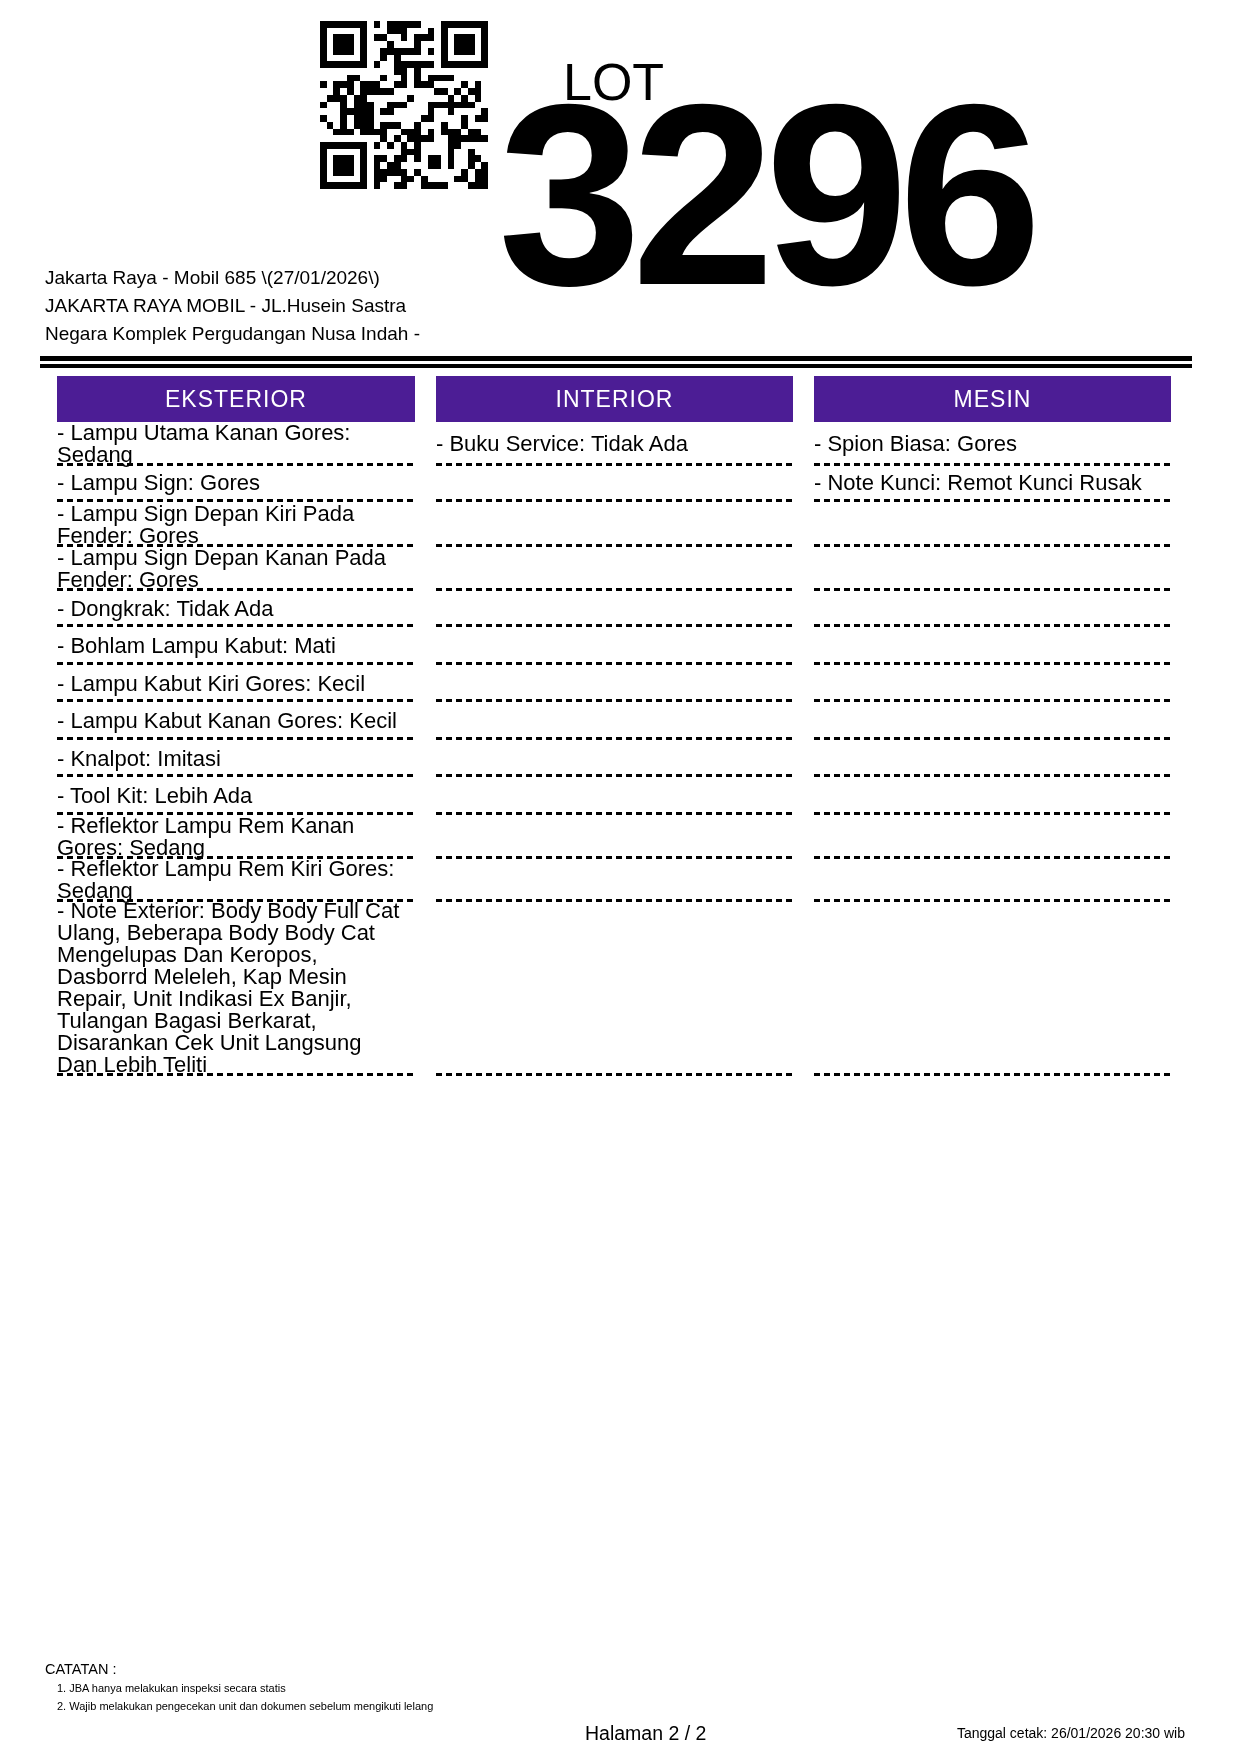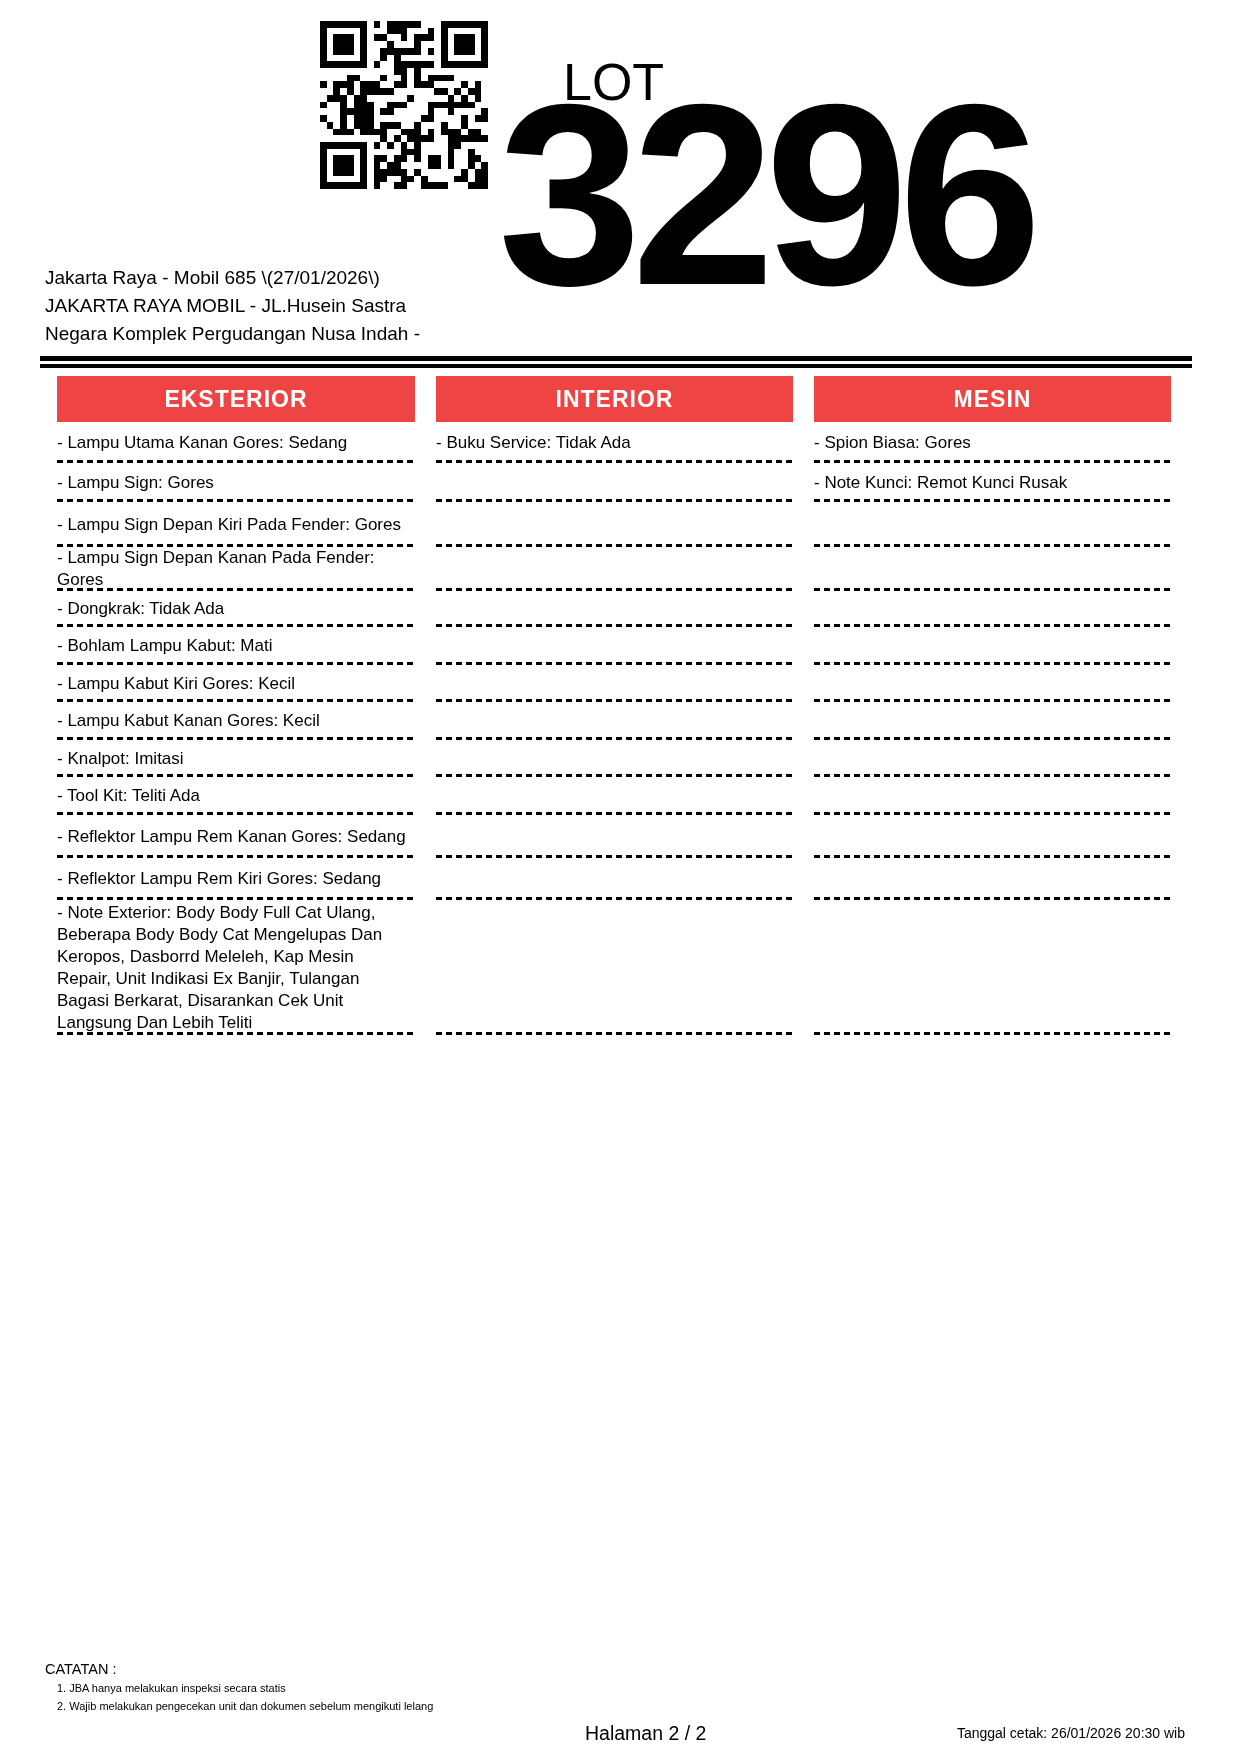--- a/index.html
+++ b/index.html
@@ -43,29 +43,29 @@
   
   .table{
     position:absolute;left:57px;top:376px;width:1114px;
   }
   .thead,.trow{
     display:grid;
     grid-template-columns:358px 357px 357px;
     column-gap:21px;
   }
   .hbar{
-    height:46px;background:#ef4444;color:#fff;
-    font-size:23px;font-weight:bold;letter-spacing:1px;
+    height:46px;background:#4c1d95;color:#fff;
+    font-size:23px;font-weight:normal;letter-spacing:1px;
     display:flex;align-items:center;justify-content:center;
   }
   .cell{
     position:relative;
     display:flex;align-items:center;
     padding-right:8px;box-sizing:border-box;
-    font-size:17px;line-height:22px;
+    font-size:22px;line-height:22px;
   }
   .cell::after{
     content:"";position:absolute;left:0;right:0;bottom:0;height:3px;
     background:repeating-linear-gradient(90deg,#000 0 6px,transparent 6px 10px);
   }
   
   .catatan{
     position:absolute;left:45px;top:1659px;
   }
   .catatan-title{font-size:14.5px;line-height:20px;}
@@ -365,21 +365,21 @@
       <div class="cell">- Lampu Kabut Kanan Gores: Kecil</div>
       <div class="cell"></div>
       <div class="cell"></div>
     </div>
     <div class="trow" style="height:37px">
       <div class="cell">- Knalpot: Imitasi</div>
       <div class="cell"></div>
       <div class="cell"></div>
     </div>
     <div class="trow" style="height:38px">
-      <div class="cell">- Tool Kit: Teliti Ada</div>
+      <div class="cell">- Tool Kit: Lebih Ada</div>
       <div class="cell"></div>
       <div class="cell"></div>
     </div>
     <div class="trow" style="height:43px">
       <div class="cell">- Reflektor Lampu Rem Kanan Gores: Sedang</div>
       <div class="cell"></div>
       <div class="cell"></div>
     </div>
     <div class="trow" style="height:42px">
       <div class="cell">- Reflektor Lampu Rem Kiri Gores: Sedang</div>

